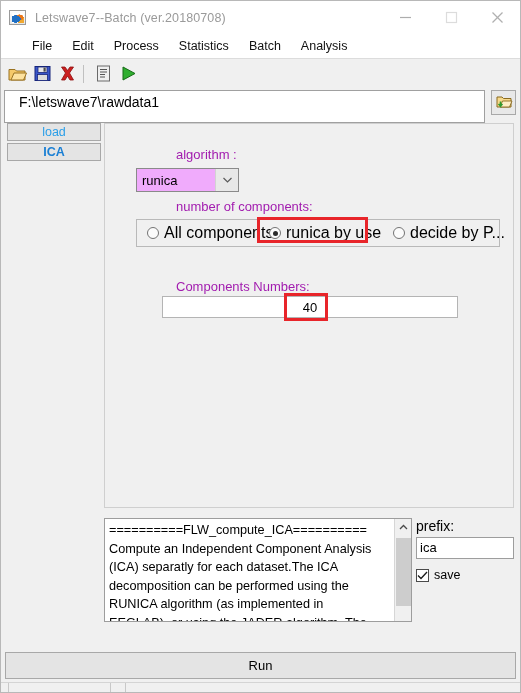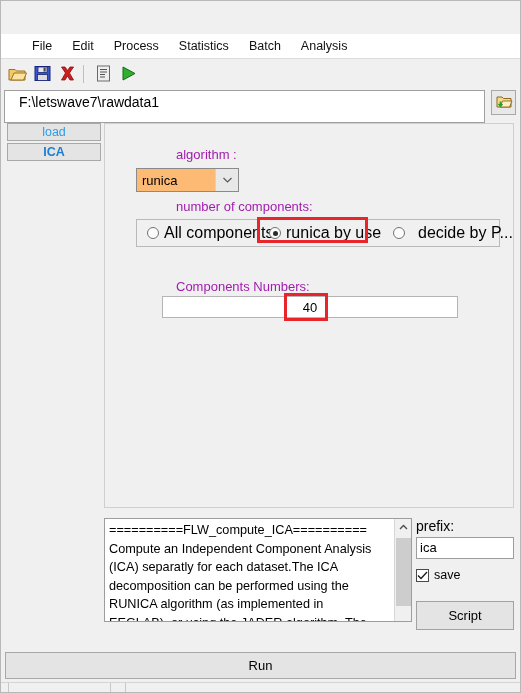--- a/index.html
+++ b/index.html
@@ -135,21 +135,21 @@
     white-space: nowrap;
     margin-left: 40px;
   }
   .lbl-algorithm { left: 31px; top: 23px; }
   .lbl-numcomp   { left: 31px; top: 75px; }
   .lbl-compnum   { left: 31px; top: 155px; }
 
   .combo {
     position: absolute; left: 31px; top: 44px;
     width: 103px; height: 24px;
-    background: #fdba74; border: 1px solid #8a8a8a;
+    background: #f0abfc; border: 1px solid #8a8a8a;
     display: flex; align-items: center;
   }
   .combo-text {
     font-size: 13px; color: #000; padding-left: 5px; flex: 1;
   }
   .combo-arrow {
     width: 23px; height: 22px;
     background: #e8e8e8;
     border-left: 1px solid #d2d2d2;
     display: flex; align-items: center; justify-content: center;
@@ -162,21 +162,21 @@
     width: 364px; height: 28px;
     background: #f0f0f0; border: 1px solid #b9b9b9;
     display: flex; align-items: center;
   }
   .radio-cell {
     display: flex; align-items: center;
     height: 100%;
   }
   .radio-cell.c1 { width: 124px; padding-left: 10px; }
   .radio-cell.c2 { width: 112px; padding-left: 8px; }
-  .radio-cell.c3 { width: 126px; padding-left: 20px; gap: 8px; }
+  .radio-cell.c3 { width: 126px; padding-left: 20px; }
   .radio {
     width: 12px; height: 12px; border-radius: 50%;
     border: 1px solid #737373; background: #fbfbfb;
     position: relative; flex: none; margin-right: 5px;
   }
   .radio.on::after {
     content: ""; position: absolute;
     left: 2.5px; top: 2.5px; width: 5px; height: 5px;
     border-radius: 50%; background: #2b2b2b;
   }
@@ -279,20 +279,42 @@
   .sb-div {
     position: absolute; top: 0; width: 1px; height: 10px;
     background: #c8c8c8;
   }
 </style>
 </head>
 <body>
 
 <div id="app">
 
+  <div class="titlebar">
+    <div class="app-icon"></div>
+    <div class="title-text">Letswave7--Batch (ver.20180708)</div>
+    <div class="winbtns">
+      <div class="winbtn">
+        <svg width="13" height="13" viewBox="0 0 13 13">
+            <line x1="1" y1="6.5" x2="12" y2="6.5" stroke="#adadad" stroke-width="1.2"></line>
+          </svg>
+      </div>
+      <div class="winbtn">
+        <svg width="13" height="13" viewBox="0 0 13 13">
+            <rect x="1.5" y="1.5" width="10" height="10" fill="none" stroke="#dcdcdc" stroke-width="1.2"></rect>
+          </svg>
+      </div>
+      <div class="winbtn">
+        <svg width="13" height="13" viewBox="0 0 13 13">
+            <line x1="1.5" y1="1.5" x2="11.5" y2="11.5" stroke="#b0b0b0" stroke-width="1.2"></line>
+            <line x1="11.5" y1="1.5" x2="1.5" y2="11.5" stroke="#b0b0b0" stroke-width="1.2"></line>
+          </svg>
+      </div>
+    </div>
+  </div>
 
   <div class="menubar">
     <div class="menu-item">File</div>
     <div class="menu-item">Edit</div>
     <div class="menu-item">Process</div>
     <div class="menu-item">Statistics</div>
     <div class="menu-item">Batch</div>
     <div class="menu-item">Analysis</div>
   </div>
 
@@ -410,21 +432,20 @@
     <div class="prefix-label">prefix:</div>
     <div class="prefix-input" placeholder="prefix">ica</div>
     <div class="save-row">
       <span class="checkbox">
         <svg width="11" height="9" viewBox="0 0 11 9">
             <path d="M1 4.5 L4 7.5 L10 1" fill="none" stroke="#1a1a1a" stroke-width="1.3"></path>
           </svg>
       </span>
       <span class="save-label">save</span>
     </div>
-    <div class="script-btn">Script</div>
   </div>
 
   <div class="run-btn">Run</div>
 
   <div class="statusbar">
     <div class="sb-div" style="left:7px"></div>
     <div class="sb-div" style="left:109px"></div>
     <div class="sb-div" style="left:124px"></div>
   </div>
 

